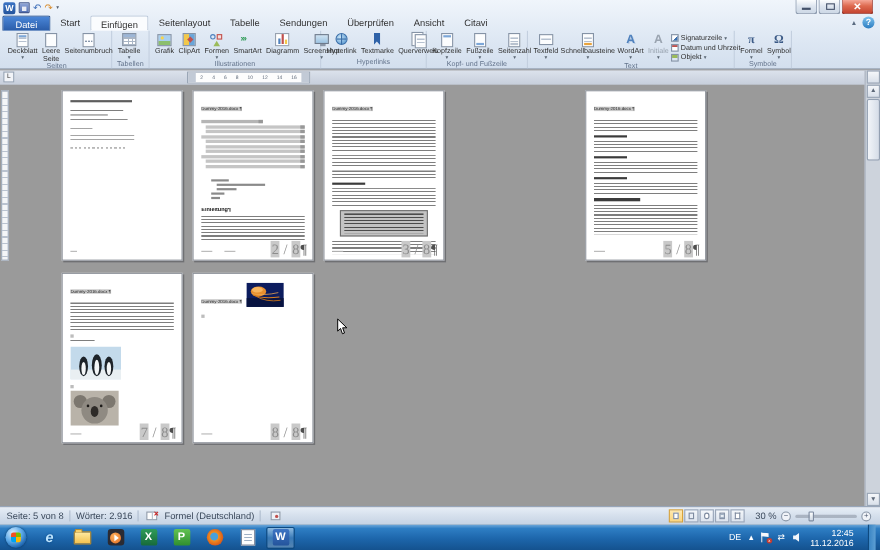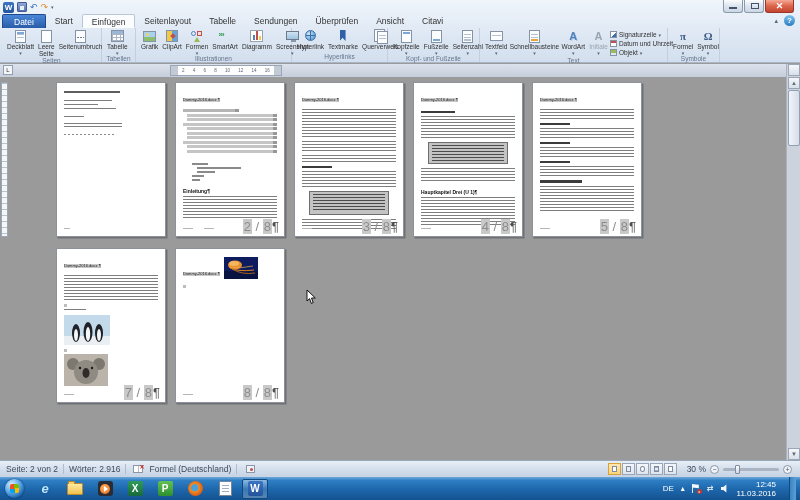--- a/index.html
+++ b/index.html
@@ -107,21 +107,21 @@
     background:#c9c9c9;color:#222;white-space:nowrap;margin-bottom:3px}
   .tl{background:repeating-linear-gradient(#7e7e7e 0 1px,transparent 1px 3px);margin-bottom:3px}
   .tocrow{height:3px;background:#c5c5c5;margin-bottom:1.5px;position:relative}
   .tocrow::after{content:"";position:absolute;right:0;top:0;width:4px;height:3px;background:#989898}
   .ind{margin-left:4px}
   .code{height:2px;background:#8a8a8a;margin:0 0 2px 9px}
   .h5{font-size:5px;line-height:5px;font-weight:bold;color:#101010;height:5px;overflow:hidden;margin:2px 0;white-space:nowrap}
   .subh{height:2px;background:#3c3c3c;margin:2px 0 3px;width:30px}
   .quote{border:1px solid #6e6e6e;background:#c3c3c3;margin:2px 7px 4px;padding:2px 3px}
   .quote .ql{height:100%;background:repeating-linear-gradient(#4c4c4c 0 1px,transparent 1px 3px)}
-  .fbig{position:absolute;right:5px;bottom:3px;font-size:13px;line-height:13px;color:#8d8d8d;font-family:Liberation Sans, sans-serif}
+  .fbig{position:absolute;right:5px;bottom:3px;font-size:13px;line-height:13px;color:#8d8d8d;font-family:Liberation Serif, serif}
   .fn{background:#c9c9c9;padding:0 1px}
   .fp{color:#4e4e4e}
   .fmark{position:absolute;bottom:7px;height:1px;background:#b5b5b5}
   .pmark{width:3px;height:3px;background:#bdbdbd;margin-bottom:2px}
 
   
   #statusbar{position:absolute;left:0;top:460px;width:800px;height:17px;
     background:linear-gradient(#e7eef7,#d3deeb 55%,#c6d3e4);border-top:1px solid #98a6ba;
     display:flex;align-items:center;font-size:8.5px;color:#3c4a5c}
   .sbsep{width:1px;height:10px;background:#aebccd;margin:0 5px}
@@ -533,34 +533,20 @@
     <div class="subh"></div>
     <div class="tl" style="height:17px"></div>
     <div class="quote" style="height:24px">
         <div class="ql"></div>
       </div>
     <div class="tl" style="height:12px"></div>
     <div class="fmark" style="left:7px;width:10px"></div>
     <div class="fbig"><span class="fn">3</span> / <span class="fn">8</span><span class="fp">¶</span></div>
   </div>
 
-  <div class="page" style="left:413px;top:82px">
-    <span class="phead">Dummy-2016.docx ¶</span>
-    <div class="subh" style="width:34px"></div>
-    <div class="tl" style="height:23px"></div>
-    <div class="quote" style="height:22px">
-        <div class="ql"></div>
-      </div>
-    <div class="tl" style="height:14px"></div>
-    <div style="height:3px"></div>
-    <div class="h5">Hauptkapitel Drei (Ü 1)¶</div>
-    <div class="tl" style="height:28px"></div>
-    <div class="fmark" style="left:7px;width:10px"></div>
-    <div class="fbig"><span class="fn">4</span> / <span class="fn">8</span><span class="fp">¶</span></div>
-  </div>
 
   <div class="page" style="left:532px;top:82px">
     <span class="phead">Dummy-2016.docx ¶</span>
     <div class="tl" style="height:11px"></div>
     <div class="subh"></div>
     <div class="tl" style="height:11px"></div>
     <div class="subh"></div>
     <div class="tl" style="height:11px"></div>
     <div class="subh"></div>
     <div class="tl" style="height:11px"></div>
@@ -615,21 +601,21 @@
     <div class="pmark" style="margin-top:2px"></div>
     <div class="fmark" style="left:7px;width:10px"></div>
     <div class="fbig"><span class="fn">8</span> / <span class="fn">8</span><span class="fp">¶</span></div>
   </div>
 
   <svg id="cursor" viewBox="0 0 11 16">
     <path d="M1 1 L1 12 L3.6 9.6 L5.3 14.4 L7.2 13.7 L5.5 9 L9.3 9 Z" fill="#fff" stroke="#000" stroke-width="0.9"></path>
   </svg>
 
   <div id="statusbar">
-    <span style="margin-left:6px">Seite: 2 von 2</span>
+    <span style="margin-left:6px">Seite: 5 von 8</span>
     <span class="sbsep"></span>
     <span>Wörter: 2.916</span>
     <span class="sbsep"></span>
     <span class="book">
         <i></i>
         <b>✕</b>
       </span>
     <span style="margin-left:4px">Formel (Deutschland)</span>
     <span class="sbsep"></span>
     <span class="macico">
@@ -704,19 +690,19 @@
       <span class="trglyph">▴</span>
       <span class="flagico">
           <b></b>
           <i></i>
           <s>x</s>
         </span>
       <span class="trglyph">⇄</span>
       <span class="spk"></span>
       <div id="clock">
         <div>12:45</div>
-        <div>11.03.2016</div>
+        <div>11.12.2016</div>
       </div>
       <span id="showdesk"></span>
     </div>
   </div>
 
 </div>
 
 </body></html>

